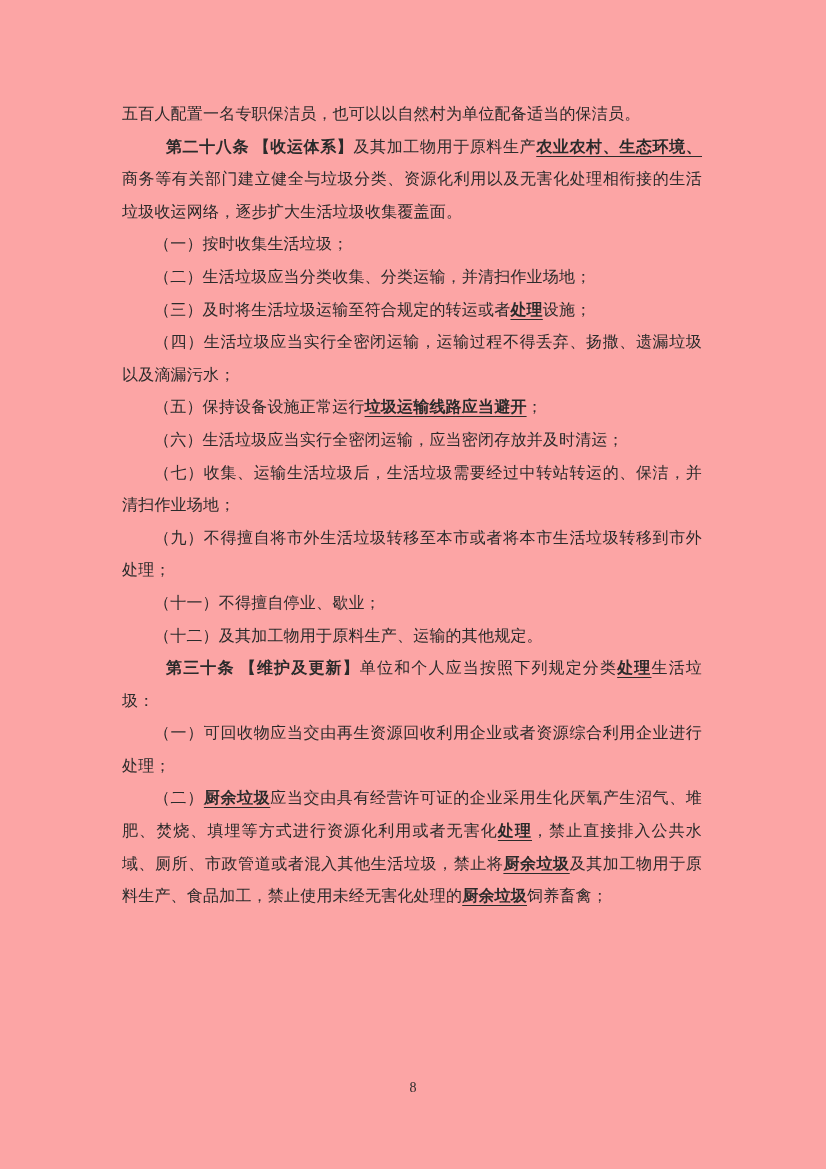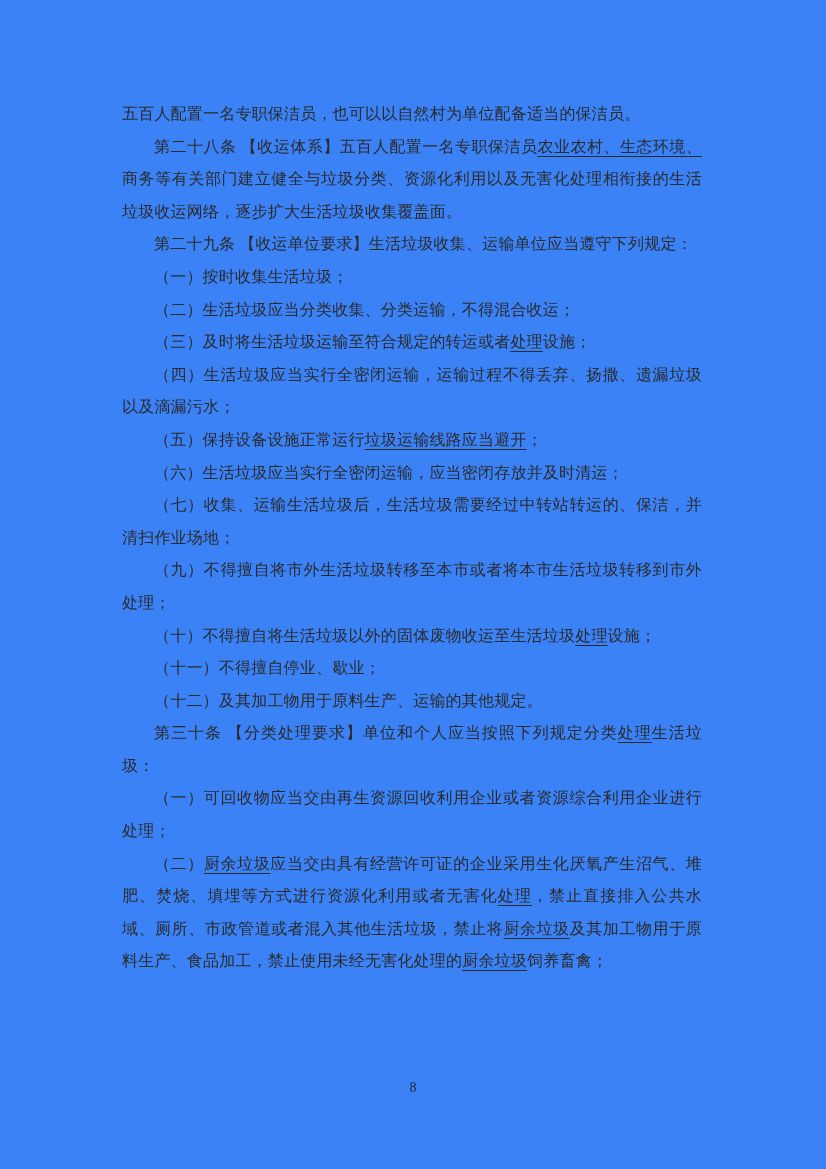--- a/index.html
+++ b/index.html
@@ -4,21 +4,21 @@
 <style>
   html, body {
     margin: 0;
     padding: 0;
     background: #ffffff;
   }
   .page {
     position: relative;
     width: 826px;
     height: 1169px;
-    background: #3b82f6;
+    background: #fca5a5;
     overflow: hidden;
     font-family: "Liberation Serif", "DejaVu Serif", serif;
     color: #2b2b2b;
   }
   .content {
     position: absolute;
     left: 122px;
     top: 98px;
     width: 580px;
     font-size: 16px;
@@ -28,57 +28,57 @@
     letter-spacing: 0.2px;
   }
   .para {
     margin: 0;
     padding: 0;
   }
   .para.indent {
     text-indent: 2em;
   }
   .seg-bold {
-    font-weight: 400;
+    font-weight: 700;
+    margin-left: 12px;
   }
   .seg-underline {
     text-decoration: underline;
     text-decoration-thickness: 1px;
     text-underline-offset: 4px;
+    font-weight: bold;
   }
   .footer {
     position: absolute;
     left: 0;
     right: 0;
     top: 1078px;
     text-align: center;
     font-size: 14px;
     line-height: 20px;
     color: #2b2b2b;
   }
 </style>
 </head>
 <body>
 
 <div class="page">
   <main class="content">
       <p class="para"><span class="seg seg-normal">五百人配置一名专职保洁员，也可以以自然村为单位配备适当的保洁员。</span></p>
-      <p class="para indent"><span class="seg seg-bold">第二十八条 【收运体系】</span><span class="seg seg-normal">五百人配置一名专职保洁员</span><span class="seg seg-underline">农业农村、生态环境、</span><span class="seg seg-normal">商务等有关部门建立健全与垃圾分类、资源化利用以及无害化处理相衔接的生活垃圾收运网络，逐步扩大生活垃圾收集覆盖面。</span></p>
-      <p class="para indent"><span class="seg seg-bold">第二十九条 【收运单位要求】</span><span class="seg seg-normal">生活垃圾收集、运输单位应当遵守下列规定：</span></p>
+      <p class="para indent"><span class="seg seg-bold">第二十八条 【收运体系】</span><span class="seg seg-normal">及其加工物用于原料生产</span><span class="seg seg-underline">农业农村、生态环境、</span><span class="seg seg-normal">商务等有关部门建立健全与垃圾分类、资源化利用以及无害化处理相衔接的生活垃圾收运网络，逐步扩大生活垃圾收集覆盖面。</span></p>
       <p class="para indent"><span class="seg seg-normal">（一）按时收集生活垃圾；</span></p>
-      <p class="para indent"><span class="seg seg-normal">（二）生活垃圾应当分类收集、分类运输，不得混合收运；</span></p>
+      <p class="para indent"><span class="seg seg-normal">（二）生活垃圾应当分类收集、分类运输，并清扫作业场地；</span></p>
       <p class="para indent"><span class="seg seg-normal">（三）及时将生活垃圾运输至符合规定的转运或者</span><span class="seg seg-underline">处理</span><span class="seg seg-normal">设施；</span></p>
       <p class="para indent"><span class="seg seg-normal">（四）生活垃圾应当实行全密闭运输，运输过程不得丢弃、扬撒、遗漏垃圾以及滴漏污水；</span></p>
       <p class="para indent"><span class="seg seg-normal">（五）保持设备设施正常运行</span><span class="seg seg-underline">垃圾运输线路应当避开</span><span class="seg seg-normal">；</span></p>
       <p class="para indent"><span class="seg seg-normal">（六）生活垃圾应当实行全密闭运输，应当密闭存放并及时清运；</span></p>
       <p class="para indent"><span class="seg seg-normal">（七）收集、运输生活垃圾后，生活垃圾需要经过中转站转运的、保洁，并清扫作业场地；</span></p>
       <p class="para indent"><span class="seg seg-normal">（九）不得擅自将市外生活垃圾转移至本市或者将本市生活垃圾转移到市外处理；</span></p>
-      <p class="para indent"><span class="seg seg-normal">（十）不得擅自将生活垃圾以外的固体废物收运至生活垃圾</span><span class="seg seg-underline">处理</span><span class="seg seg-normal">设施；</span></p>
       <p class="para indent"><span class="seg seg-normal">（十一）不得擅自停业、歇业；</span></p>
       <p class="para indent"><span class="seg seg-normal">（十二）及其加工物用于原料生产、运输的其他规定。</span></p>
-      <p class="para indent"><span class="seg seg-bold">第三十条 【分类处理要求】</span><span class="seg seg-normal">单位和个人应当按照下列规定分类</span><span class="seg seg-underline">处理</span><span class="seg seg-normal">生活垃圾：</span></p>
+      <p class="para indent"><span class="seg seg-bold">第三十条 【维护及更新】</span><span class="seg seg-normal">单位和个人应当按照下列规定分类</span><span class="seg seg-underline">处理</span><span class="seg seg-normal">生活垃圾：</span></p>
       <p class="para indent"><span class="seg seg-normal">（一）可回收物应当交由再生资源回收利用企业或者资源综合利用企业进行处理；</span></p>
       <p class="para indent"><span class="seg seg-normal">（二）</span><span class="seg seg-underline">厨余垃圾</span><span class="seg seg-normal">应当交由具有经营许可证的企业采用生化厌氧产生沼气、堆肥、焚烧、填埋等方式进行资源化利用或者无害化</span><span class="seg seg-underline">处理</span><span class="seg seg-normal">，禁止直接排入公共水域、厕所、市政管道或者混入其他生活垃圾，禁止将</span><span class="seg seg-underline">厨余垃圾</span><span class="seg seg-normal">及其加工物用于原料生产、食品加工，禁止使用未经无害化处理的</span><span class="seg seg-underline">厨余垃圾</span><span class="seg seg-normal">饲养畜禽；</span></p>
     </main>
   <footer class="footer">
     <span>8</span>
   </footer>
 </div>
 
 </body></html>

